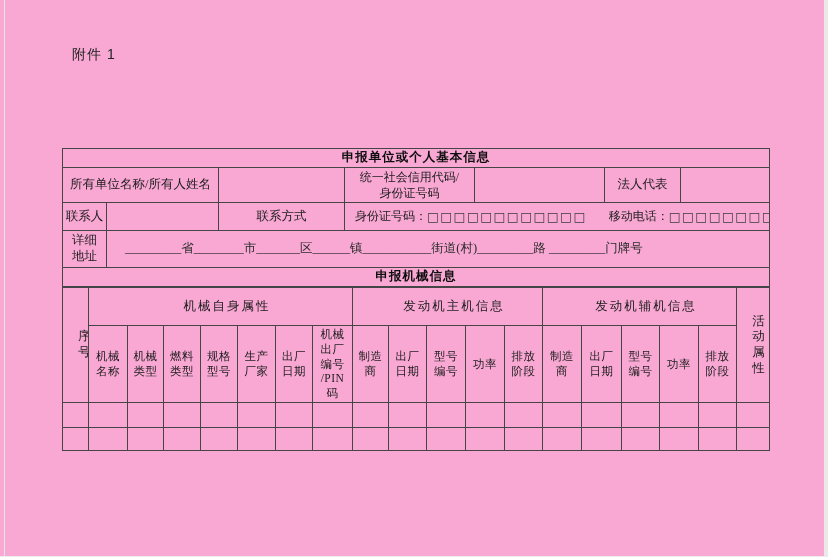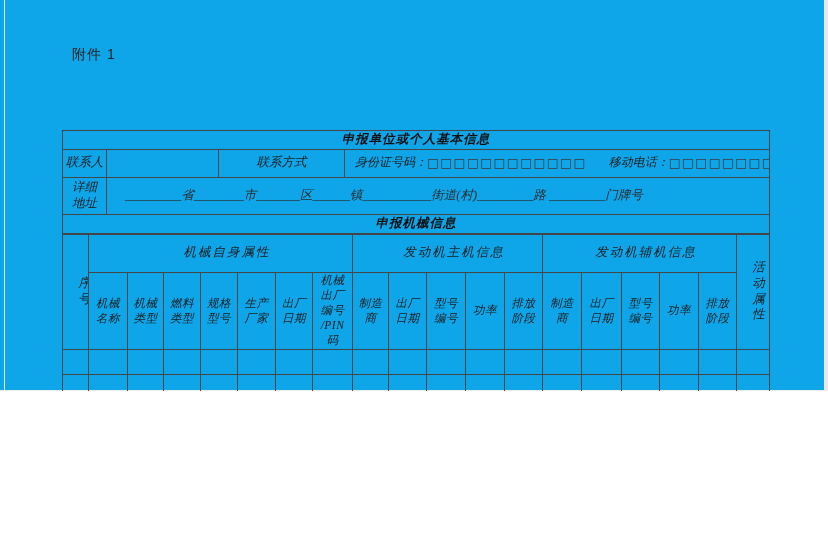--- a/index.html
+++ b/index.html
@@ -1,37 +1,37 @@
 <!DOCTYPE html>
 <html><head>
 <meta charset="utf-8">
 <style>
   * { margin:0; padding:0; box-sizing:border-box; }
   html,body { background:#ffffff; }
   .canvas {
-    position:relative; width:828px; height:391px; background:#0ea5e9;
+    position:relative; width:828px; height:557px; background:#f9a8d4;
     font-family:"Liberation Serif","DejaVu Serif",serif; color:#1c1c1c;
     overflow:hidden;
   }
   .edge-left  { position:absolute; left:4px; top:0; width:1px; height:557px; background:#e4e4e4; }
   .edge-right { position:absolute; right:0; top:0; width:4px; height:557px; background:#e9e9e9; }
   .edge-bottom{ position:absolute; left:0; bottom:0; width:828px; height:1px; background:#ececec; }
 
   .attachment {
     position:absolute; left:72px; top:46px;
     font-family:"Liberation Sans","DejaVu Sans",sans-serif;
     font-size:14px; color:#222; letter-spacing:1px;
   }
   .doc-title {
     position:absolute; left:62px; top:82px; width:707px;
     text-align:center; font-family:"Liberation Sans","DejaVu Sans",sans-serif;
     font-size:22px; font-weight:700; color:#111; letter-spacing:2px;
   }
 
-  .form-wrap { position:absolute; left:62px; top:130px; width:707px;font-style:italic; }
+  .form-wrap { position:absolute; left:62px; top:148px; width:707px; }
   table { border-collapse:collapse; table-layout:fixed; width:707px; }
   td {
     border:1px solid #454545; vertical-align:middle; text-align:center;
     font-size:12.5px; line-height:1.25; overflow:hidden; padding:1px 2px;
   }
   table.machine-table { border-top:none; }
   .section-hd {
     font-family:"Liberation Sans","DejaVu Sans",sans-serif;
     font-weight:700; font-size:12.5px; letter-spacing:1px; color:#0e0e0e;
   }
@@ -74,20 +74,29 @@
           <col style="width:112px">
           <col style="width:126px">
         <col style="width:130px">
           <col style="width:130px">
           <col style="width:76px">
           <col style="width:89px">
       </colgroup>
       <tbody>
           <tr class="r-sec1">
         <td colspan="7" class="section-hd">申报单位或个人基本信息</td>
+      </tr>
+      <tr class="r-owner">
+        <td colspan="2">所有单位名称/所有人姓名</td>
+        <td></td>
+        <td class="ml credit-cell">统一社会信用代码/
+身份证号码</td>
+        <td></td>
+        <td>法人代表</td>
+        <td></td>
       </tr>
       <tr class="r-contact">
         <td>联系人</td>
         <td></td>
         <td>联系方式</td>
         <td colspan="4" class="phone-cell">
           <span>身份证号码：</span><span class="boxes">□□□□□□□□□□□□</span><span class="phone-gap"></span><span>移动电话：</span><span class="boxes">□□□□□□□□□□□</span>
         </td>
       </tr>
       <tr class="r-addr">

